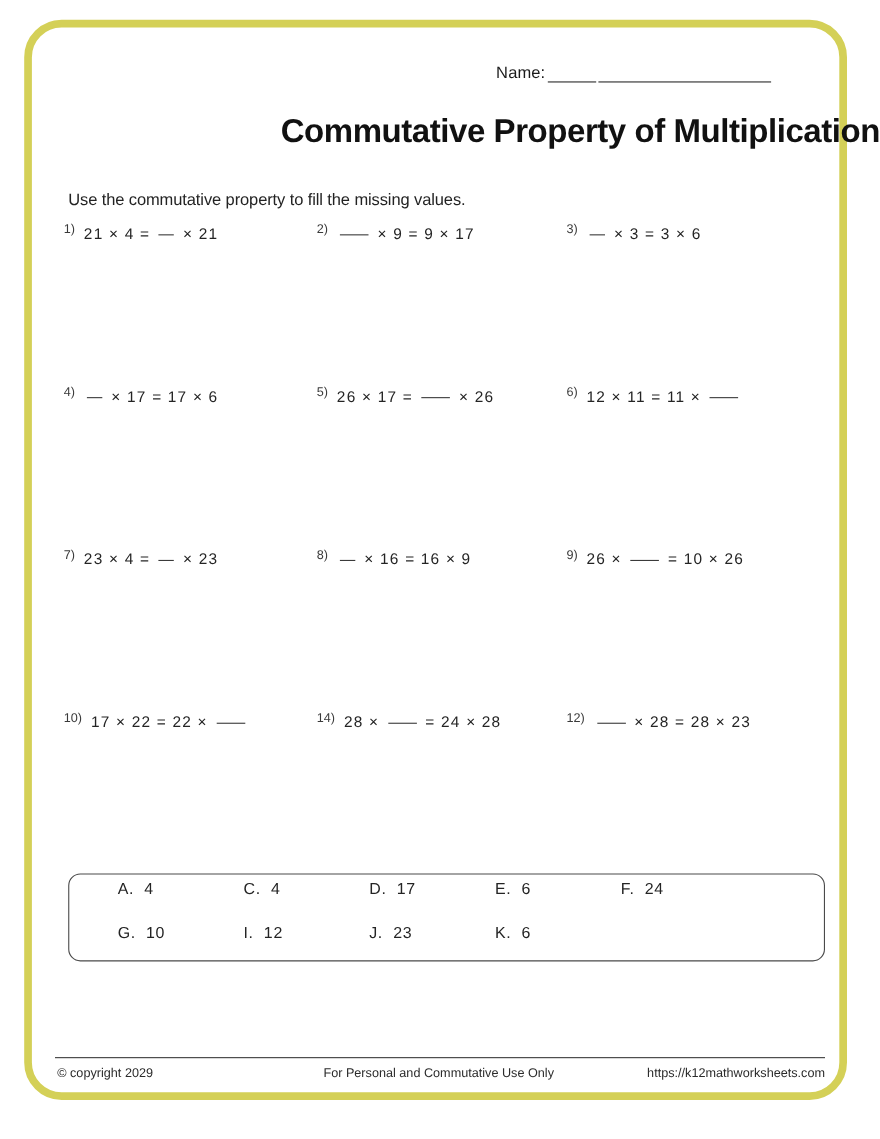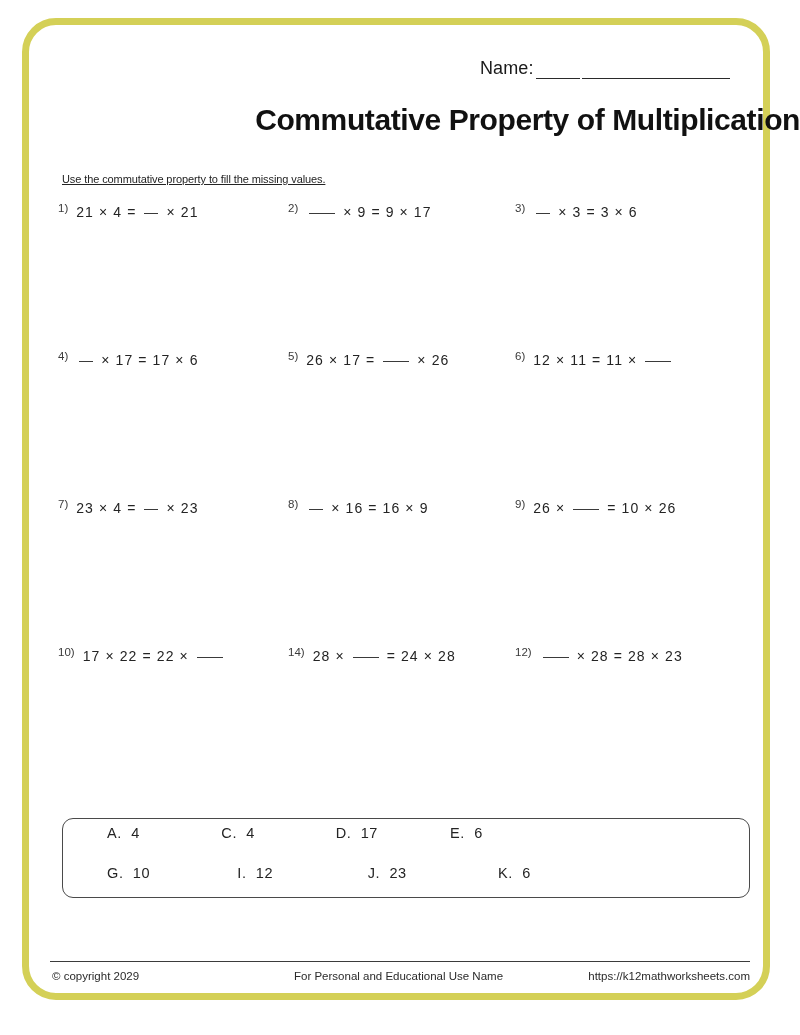--- a/index.html
+++ b/index.html
@@ -26,26 +26,26 @@
     height: 982px;
     border: 7px solid #d4d057;
     border-radius: 34px;
     box-sizing: border-box;
     background: #ffffff;
   }
 
   
   #name-row {
     position: absolute;
-    left: 480px;
+    left: 451px;
     top: 58px;
     width: 250px;
     display: flex;
     align-items: flex-end;
-    font-size: 18px;
+    font-size: 15px;
     letter-spacing: .1px;
   }
   #name-row .name-label {
     white-space: nowrap;
     padding-right: 2px;
   }
   #name-row .name-rule-a {
     flex: 0 0 44px;
     border-bottom: 1.6px solid #2a2a2a;
     height: 13px;
@@ -69,24 +69,23 @@
     letter-spacing: -0.4px;
     font-family: "Liberation Sans", sans-serif;
     color: #111111;
   }
 
   
   #instructions {
     position: absolute;
     left: 62px;
     top: 173px;
-    font-size: 11px;
+    font-size: 15px;
     color: #232323;
     letter-spacing: -0.1px;
-    text-decoration: underline;
   }
 
   
   #problems {
     position: absolute;
     left: 58px;
     top: 204px;
     width: 690px;
   }
   .prob-row {
@@ -130,31 +129,30 @@
   
   #answer-bank {
     position: absolute;
     left: 62px;
     top: 794px;
     width: 688px;
     height: 80px;
     border: 1.6px solid #4a4a4a;
     border-radius: 11px;
     box-sizing: border-box;
-    margin-top: 24px;
   }
   .ans-row {
     position: absolute;
     left: 0;
     width: 100%;
     height: 40px;
     display: flex;
   }
   .ans-row.r1 { top: 6px; }
-  .ans-row.r2 { top: 46px; gap: 16px; }
+  .ans-row.r2 { top: 46px; }
   .ans-item {
     flex: 0 0 16.666%;
     font-size: 14.5px;
     color: #242424;
     padding-left: 44px;
     box-sizing: border-box;
     letter-spacing: .6px;
   }
 
   
@@ -251,27 +249,28 @@
       </div>
     </div>
   </div>
 
 <div id="answer-bank">
   <div class="ans-row r1">
       <div class="ans-item"><span>A.</span>&nbsp;&nbsp;<span>4</span></div>
       <div class="ans-item"><span>C.</span>&nbsp;&nbsp;<span>4</span></div>
       <div class="ans-item"><span>D.</span>&nbsp;&nbsp;<span>17</span></div>
       <div class="ans-item"><span>E.</span>&nbsp;&nbsp;<span>6</span></div>
+      <div class="ans-item"><span>F.</span>&nbsp;&nbsp;<span>24</span></div>
     </div>
   <div class="ans-row r2">
       <div class="ans-item"><span>G.</span>&nbsp;&nbsp;<span>10</span></div>
       <div class="ans-item"><span>I.</span>&nbsp;&nbsp;<span>12</span></div>
       <div class="ans-item"><span>J.</span>&nbsp;&nbsp;<span>23</span></div>
       <div class="ans-item"><span>K.</span>&nbsp;&nbsp;<span>6</span></div>
     </div>
 </div>
 
 <div id="footer-rule"></div>
 <div id="footer">
   <span class="f-left">© copyright 2029</span>
-  <span class="f-center">For Personal and Educational Use Name</span>
+  <span class="f-center">For Personal and Commutative Use Only</span>
   <span class="f-right">https://k12mathworksheets.com</span>
 </div>
 
 </body></html>

